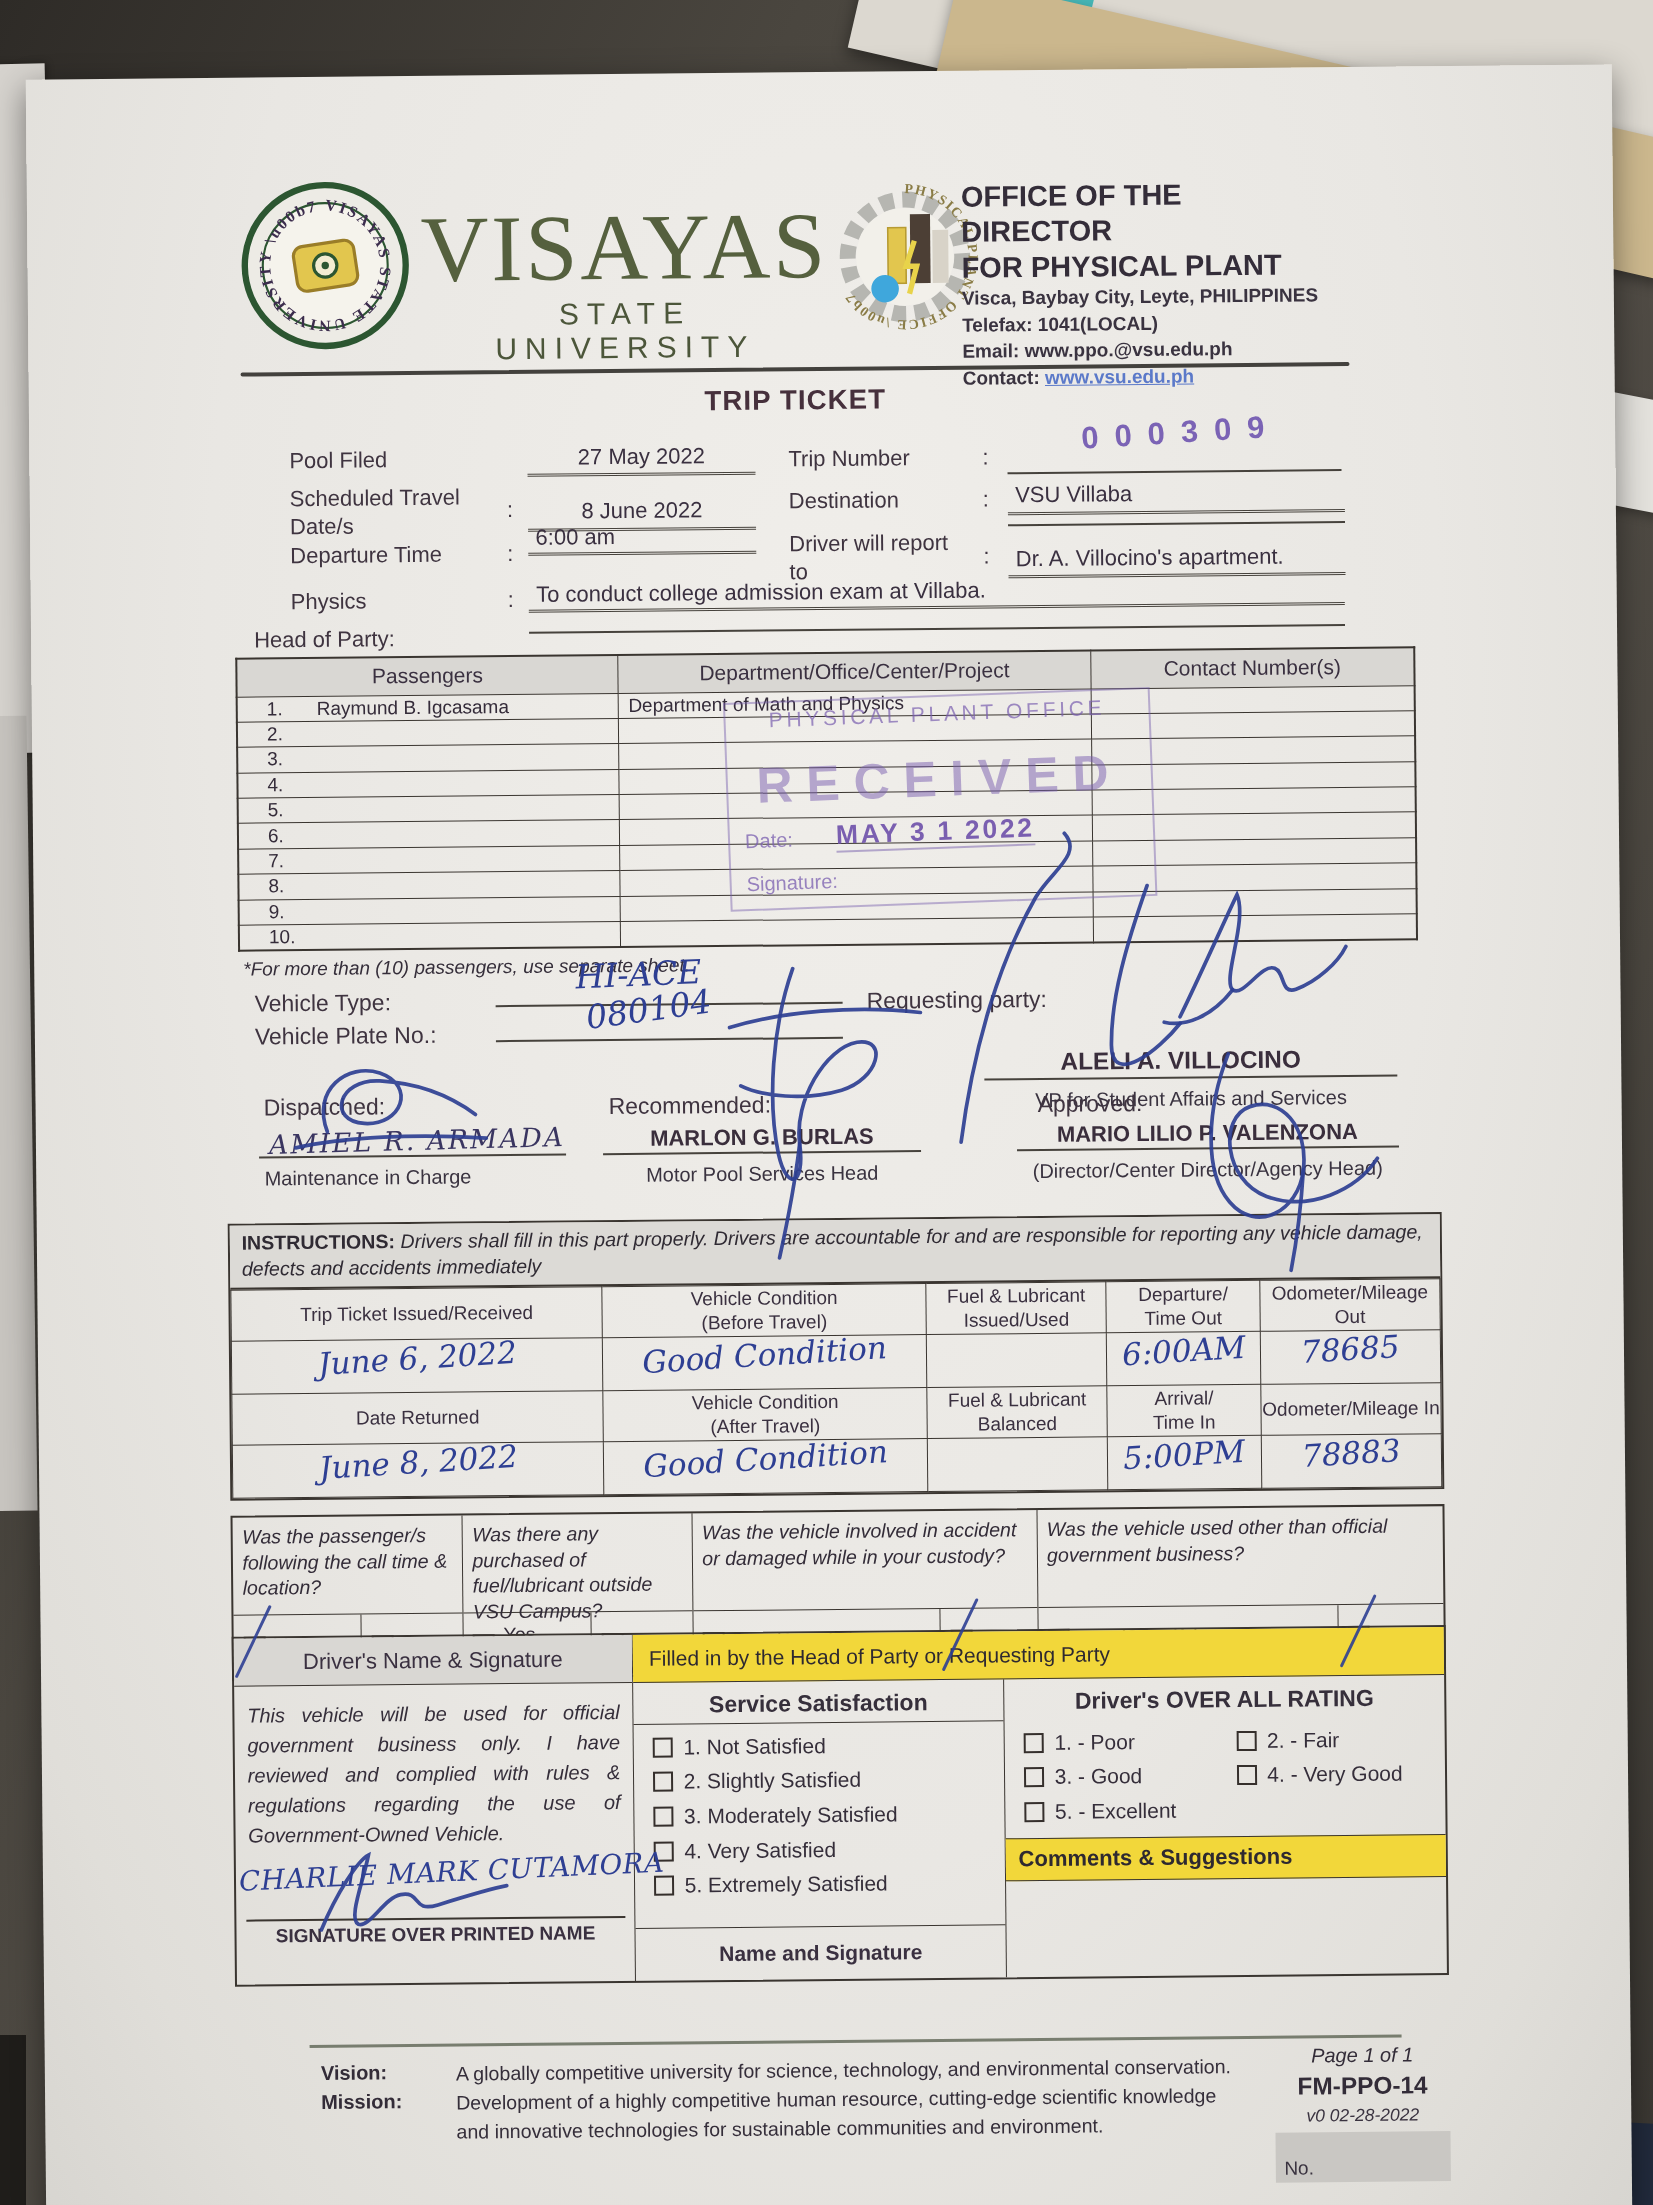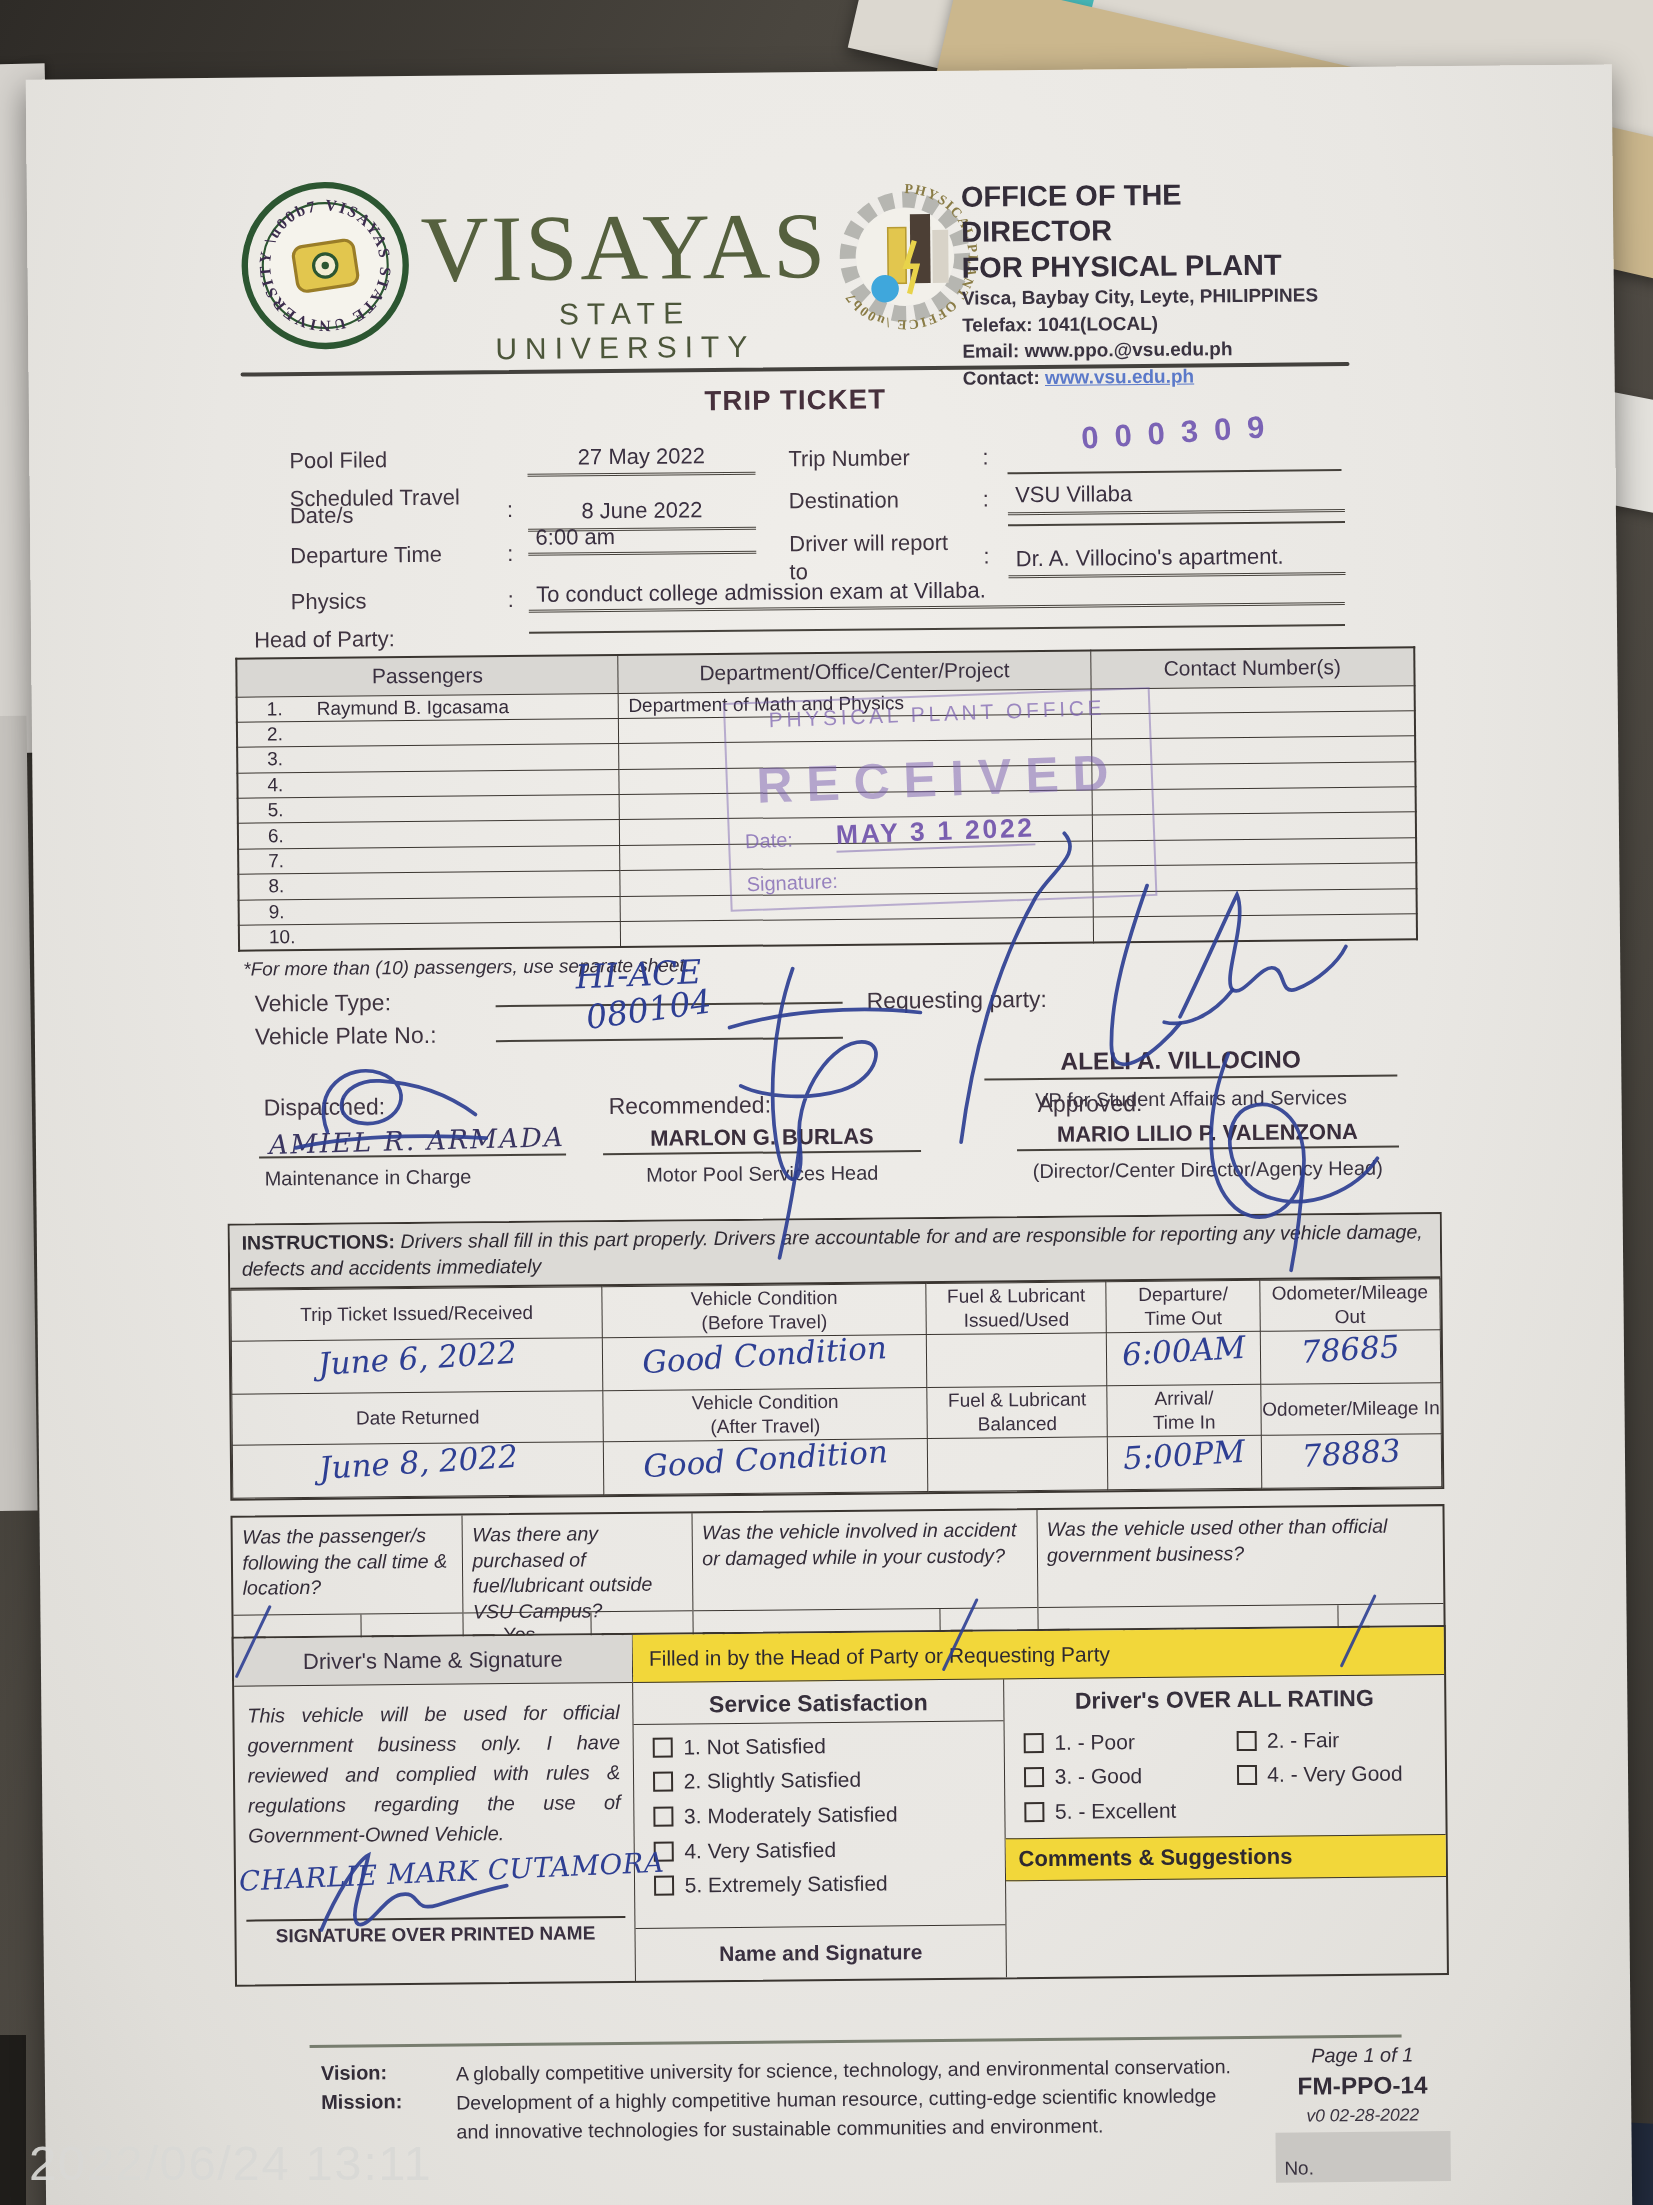--- a/index.html
+++ b/index.html
@@ -181,21 +181,21 @@
     <div class="form-title">TRIP TICKET</div>
 
     <div class="abs lbl" style="left:260px;top:371px">Pool Filed</div>
     <div class="abs vline" style="left:498px;top:370px;width:228px;height:32px">27 May 2022</div>
     <div class="abs lbl" style="left:759px;top:374px">Trip Number</div>
     <div class="abs lbl" style="left:953px;top:374px">:</div>
     <div class="abs thinline" style="left:978px;top:371px;width:334px;height:33px"></div>
     <div class="abs tripnum" style="left:1052px;top:346px">000309</div>
 
     <div class="abs lbl" style="left:260px;top:409px">Scheduled Travel</div>
-    <div class="abs lbl" style="left:260px;top:426px">Date/s</div>
+    <div class="abs lbl" style="left:260px;top:437px">Date/s</div>
     <div class="abs lbl" style="left:477px;top:422px">:</div>
     <div class="abs vline" style="left:498px;top:424px;width:228px;height:33px">8 June 2022</div>
     <div class="abs lbl" style="left:759px;top:416px">Destination</div>
     <div class="abs lbl" style="left:953px;top:416px">:</div>
     <div class="abs vline-left" style="left:978px;top:412px;width:337px;height:33px">VSU Villaba</div>
 
     <div class="abs lbl" style="left:260px;top:466px">Departure Time</div>
     <div class="abs lbl" style="left:477px;top:466px">:</div>
     <div class="abs vline-left" style="left:498px;top:450px;width:228px;height:31px">6:00 am</div>
     <div class="abs lbl" style="left:759px;top:459px">Driver will report</div>
@@ -505,15 +505,14 @@
     <div class="abs foot-lbl" style="left:276px;top:2014px">Mission:</div>
     <div class="abs foot-txt" style="left:411px;top:1985px;width:795px">A globally competitive university for science, technology, and environmental conservation.</div>
     <div class="abs foot-txt" style="left:411px;top:2014px;width:806px">Development of a highly competitive human resource, cutting-edge scientific knowledge</div>
     <div class="abs foot-txt" style="left:411px;top:2043px;width:806px">and innovative technologies for sustainable communities and environment.</div>
     <div class="abs foot-page" style="left:1230px;top:1977px;width:175px;text-align:center">Page 1 of 1</div>
     <div class="abs foot-code" style="left:1230px;top:2005px;width:175px;text-align:center">FM-PPO-14</div>
     <div class="abs foot-ver" style="left:1230px;top:2038px;width:175px;text-align:center">v0 02-28-2022</div>
     <div class="abs foot-nobox" style="left:1230px;top:2065px">No.</div>
   </div>
 
-  <div class="timestamp">2022/06/24 13:11</div>
 </div>
 
 
 </body></html>

